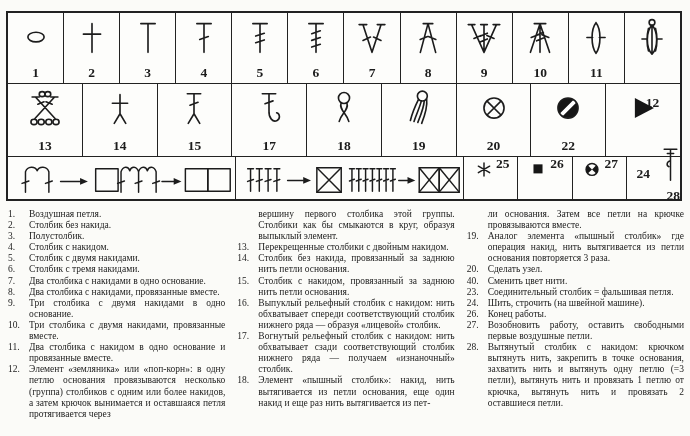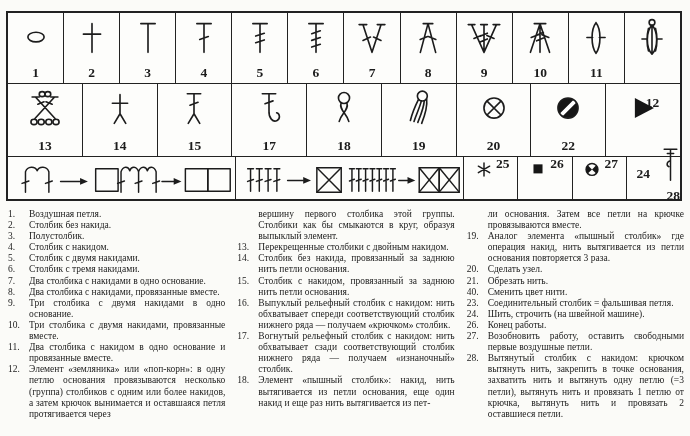--- a/index.html
+++ b/index.html
@@ -426,21 +426,21 @@
         <div class="li">
           <div class="n">14.</div>
           <div class="t">Столбик без накида, провязанный за заднюю нить петли основания.</div>
         </div>
         <div class="li">
           <div class="n">15.</div>
           <div class="t">Столбик с накидом, провязанный за заднюю нить петли основания.</div>
         </div>
         <div class="li">
           <div class="n">16.</div>
-          <div class="t">Выпуклый рельефный столбик с накидом: нить обхватывает спереди соответствующий столбик нижнего ряда — получаем «крючком» столбик.</div>
+          <div class="t">Выпуклый рельефный столбик с накидом: нить обхватывает спереди соответствующий столбик нижнего ряда — образуя «лицевой» столбик.</div>
         </div>
         <div class="li">
           <div class="n">17.</div>
           <div class="t">Вогнутый рельефный столбик с накидом: нить обхватывает сзади соответствующий столбик нижнего ряда — получаем «изнаночный» столбик.</div>
         </div>
         <div class="li">
           <div class="n">18.</div>
           <div class="t">Элемент «пышный столбик»: накид, нить вытягивается из петли основания, еще один накид и еще раз нить вытягивается из пет-</div>
         </div>
       </div>
@@ -451,24 +451,20 @@
         </div>
         <div class="li">
           <div class="n">19.</div>
           <div class="t">Аналог элемента «пышный столбик» где операция накид, нить вытягивается из петли основания повторяется 3 раза.</div>
         </div>
         <div class="li">
           <div class="n">20.</div>
           <div class="t">Сделать узел.</div>
         </div>
         <div class="li">
-          <div class="n">21.</div>
-          <div class="t">Обрезать нить.</div>
-        </div>
-        <div class="li">
           <div class="n">40.</div>
           <div class="t">Сменить цвет нити.</div>
         </div>
         <div class="li">
           <div class="n">23.</div>
           <div class="t">Соединительный столбик = фальшивая петля.</div>
         </div>
         <div class="li">
           <div class="n">24.</div>
           <div class="t">Шить, строчить (на швейной машине).</div>

